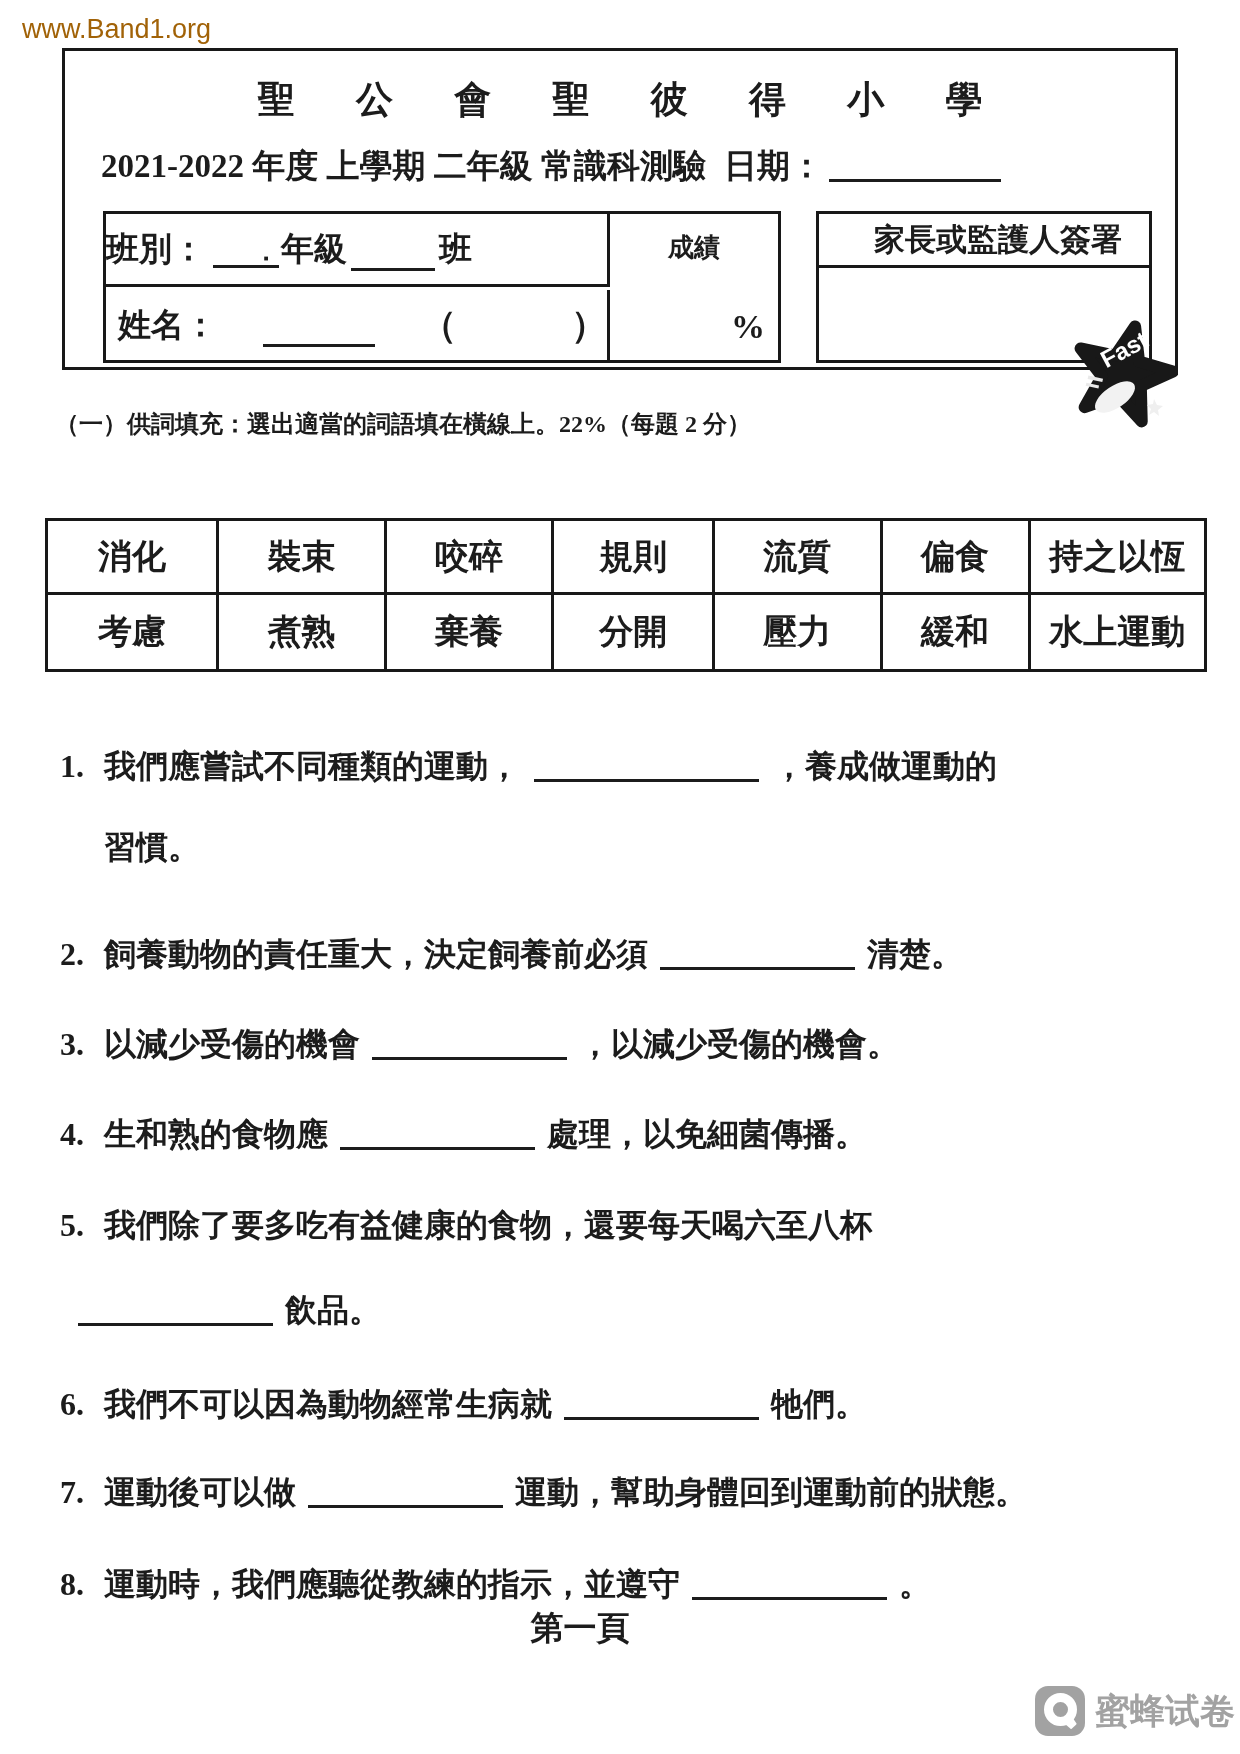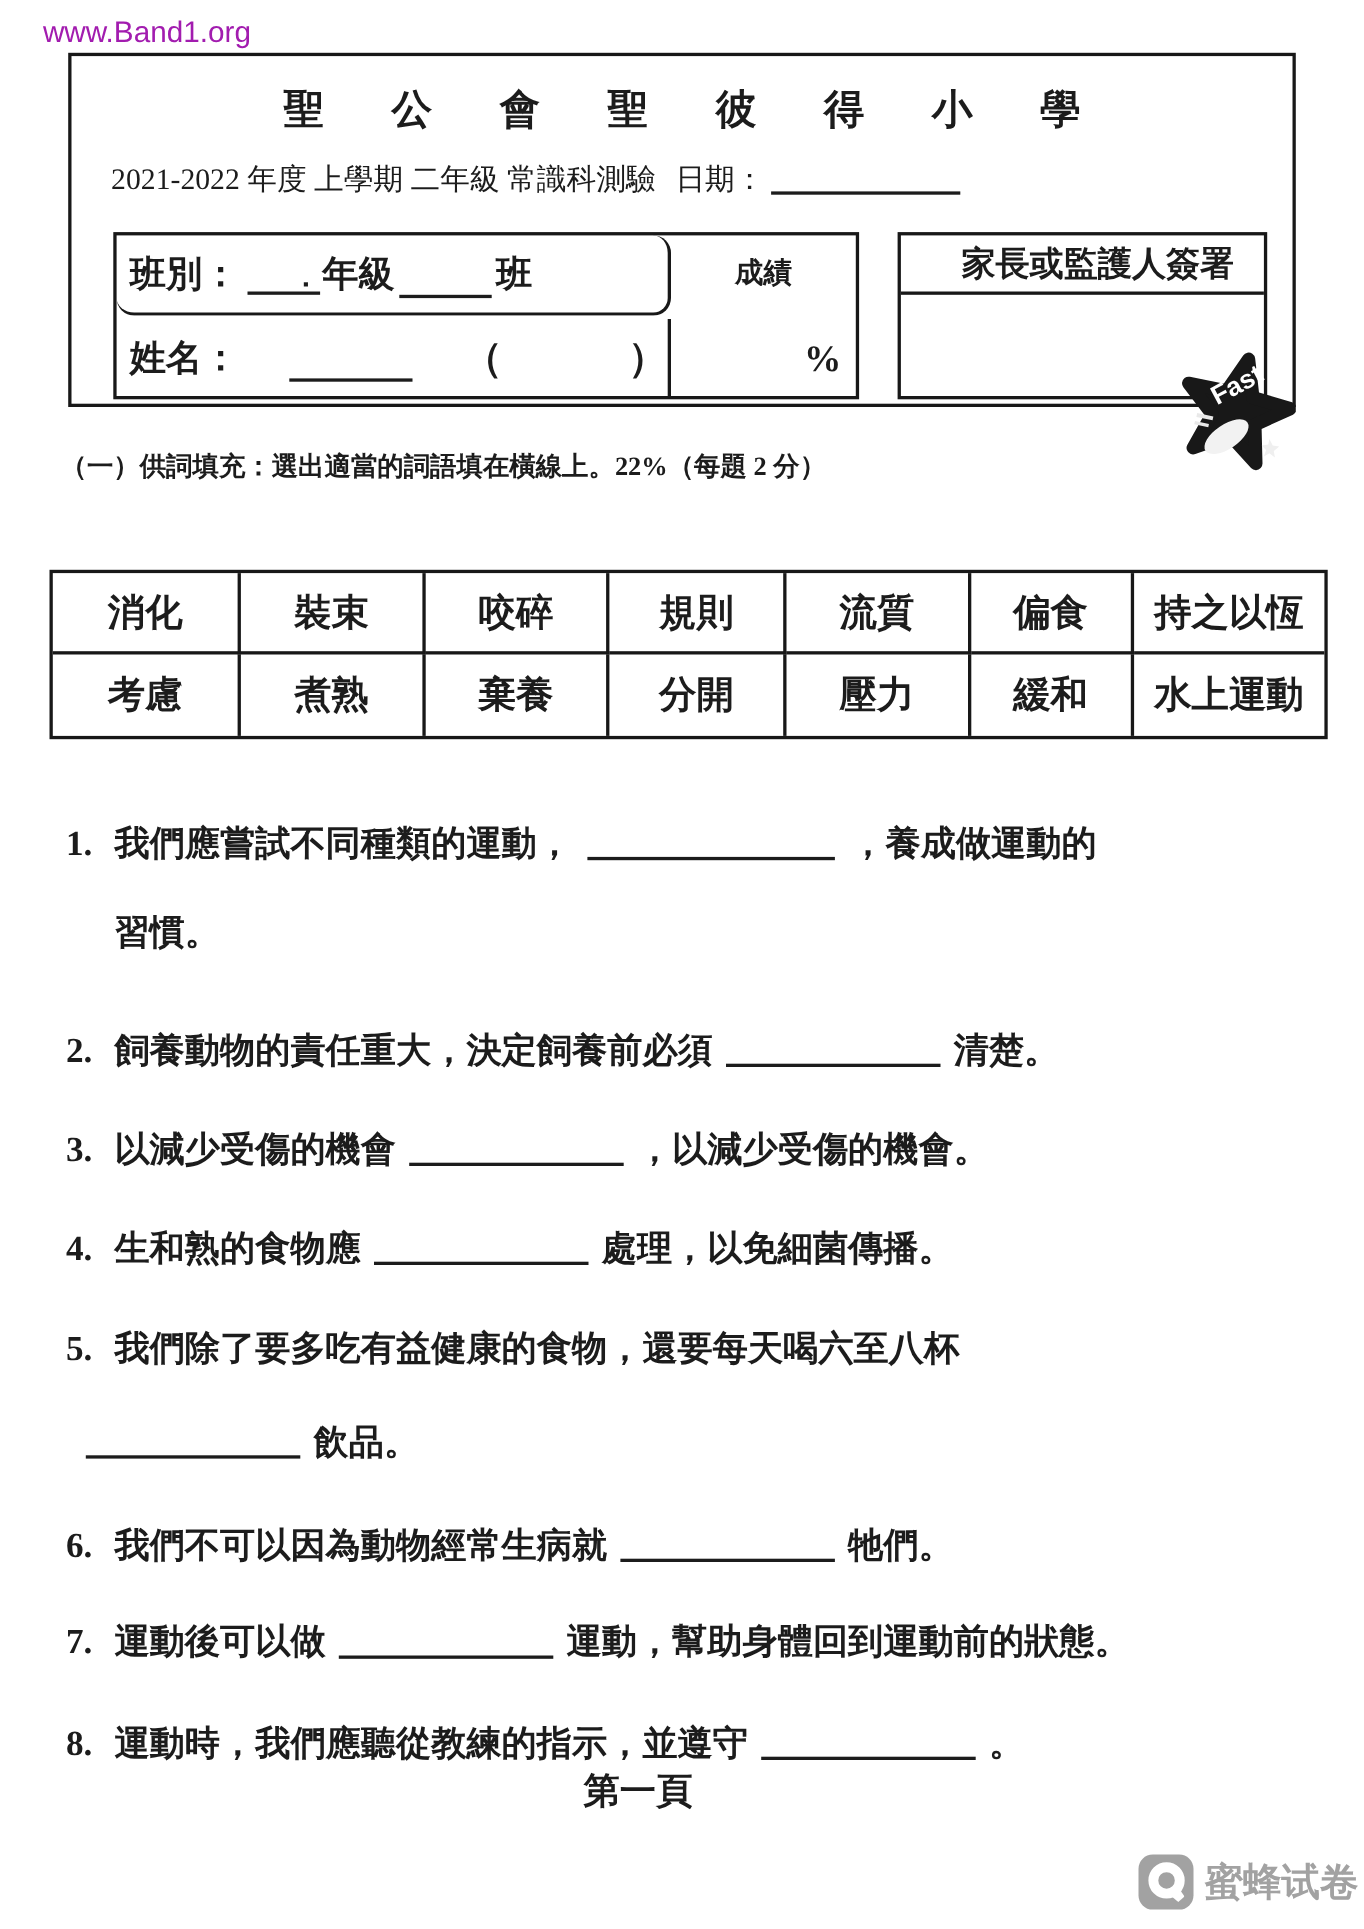--- a/index.html
+++ b/index.html
@@ -3,54 +3,54 @@
 <meta charset="utf-8">
 <style>
   html,body{margin:0;padding:0;background:#e8e8e8;}
   .page{
     position:relative;width:1240px;height:1754px;margin:0 auto;
     background:#ffffff;color:#1c1c1c;
     font-family:"Liberation Serif","DejaVu Serif",serif;
     overflow:hidden;
   }
   .site-watermark{
-    position:absolute;left:39px;top:14px;
+    position:absolute;left:22px;top:14px;
     font-family:"Liberation Sans","DejaVu Sans",sans-serif;
-    font-size:27px;color:#a21caf;
+    font-size:27px;color:#a16207;
   }
   
   .header-box{
     position:absolute;left:62px;top:48px;width:1110px;height:316px;
     border:3px solid #181818;overflow:visible;
   }
   .school-title{
     position:absolute;left:0;right:0;top:24px;text-align:center;
     font-size:37px;font-weight:600;letter-spacing:26px;text-indent:26px;
     white-space:nowrap;
   }
   .exam-line{
-    position:absolute;left:36px;top:92px;font-size:27px;font-weight:400;
+    position:absolute;left:36px;top:92px;font-size:33px;font-weight:700;
     white-space:nowrap;
   }
   .exam-line .gap{display:inline-block;width:18px;}
   .blank{
     display:inline-block;border-bottom:3px solid #1c1c1c;height:0.95em;
     vertical-align:baseline;transform:translateY(5px);
   }
   .date-blank{width:172px;margin-left:6px;}
   
   .info-box{
     position:absolute;left:38px;top:160px;width:672px;height:146px;
     border:3px solid #181818;
   }
   .cell-class{
     position:absolute;left:0;top:0;width:504px;height:73px;
     border-right:3px solid #181818;border-bottom:3px solid #181818;
     font-size:33px;font-weight:600;display:flex;align-items:center;
-    padding-left:12px;box-sizing:border-box;white-space:nowrap;border-radius:16px;
+    box-sizing:border-box;white-space:nowrap;
   }
   .cell-name{
     position:absolute;left:0;top:76px;width:504px;height:70px;
     border-right:3px solid #181818;
     font-size:33px;font-weight:600;display:flex;align-items:center;
     padding-left:12px;box-sizing:border-box;white-space:nowrap;gap:44px;
   }
   .cell-score{
     position:absolute;left:507px;top:0;width:162px;height:146px;
   }

